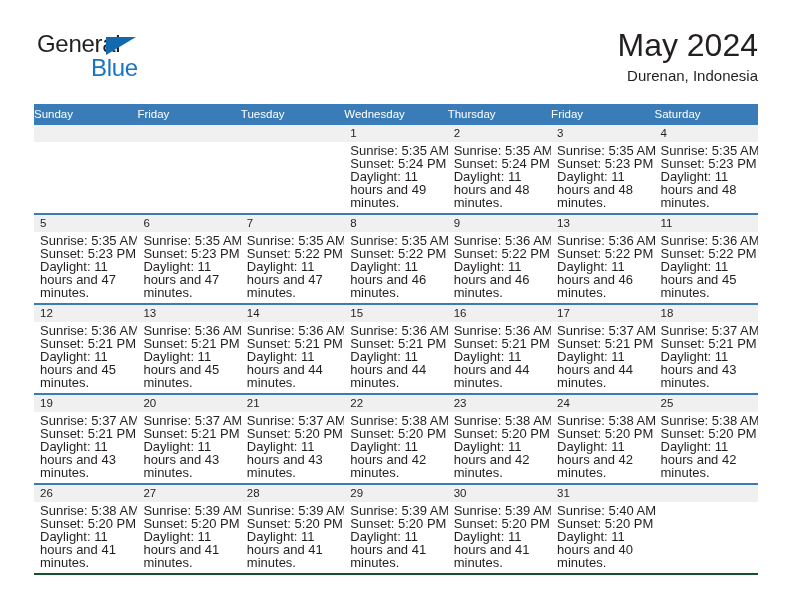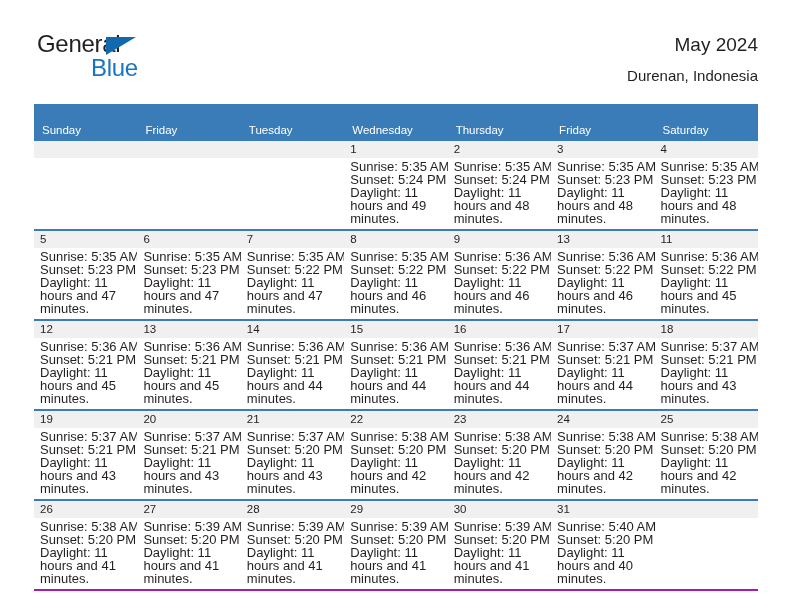--- a/index.html
+++ b/index.html
@@ -63,21 +63,21 @@
     color: #1874c4;
     line-height: 28px;
   }
   .title-wrap {
     position: absolute;
     right: 0;
     top: 0;
     text-align: right;
   }
   .cal-title {
-    font-size: 19px;
+    font-size: 32px;
     color: #231f20;
     line-height: 34px;
     white-space: nowrap;
   }
   .cal-subtitle {
     font-size: 15px;
     color: #231f20;
     line-height: 22px;
     margin-top: 3px;
     white-space: nowrap;
@@ -93,38 +93,37 @@
   .dow-row {
     display: flex;
     width: 100%;
     background: #3a7cb8;
   }
   .dow {
     flex: 1 1 0;
     box-sizing: border-box;
     height: 21px;
     line-height: 21px;
-    padding-left: 8px;
+    padding-left: 0;
     color: #ffffff;
     font-size: 11.5px;
     white-space: nowrap;
     overflow: hidden;
-    margin-top: 16px;
   }
   .week {
     display: flex;
     width: 100%;
     border-bottom: 2px solid #3a7cb8;
     box-sizing: border-box;
   }
   .week.first {
     border-top: none;
   }
   .week.last {
-    border-bottom: 2px solid #a21caf;
+    border-bottom: 2px solid #14532d;
   }
   .cell {
     flex: 1 1 0;
     box-sizing: border-box;
     height: 88px;
     background: #ffffff;
     position: relative;
     overflow: hidden;
   }
   .cell .daynum-strip {

